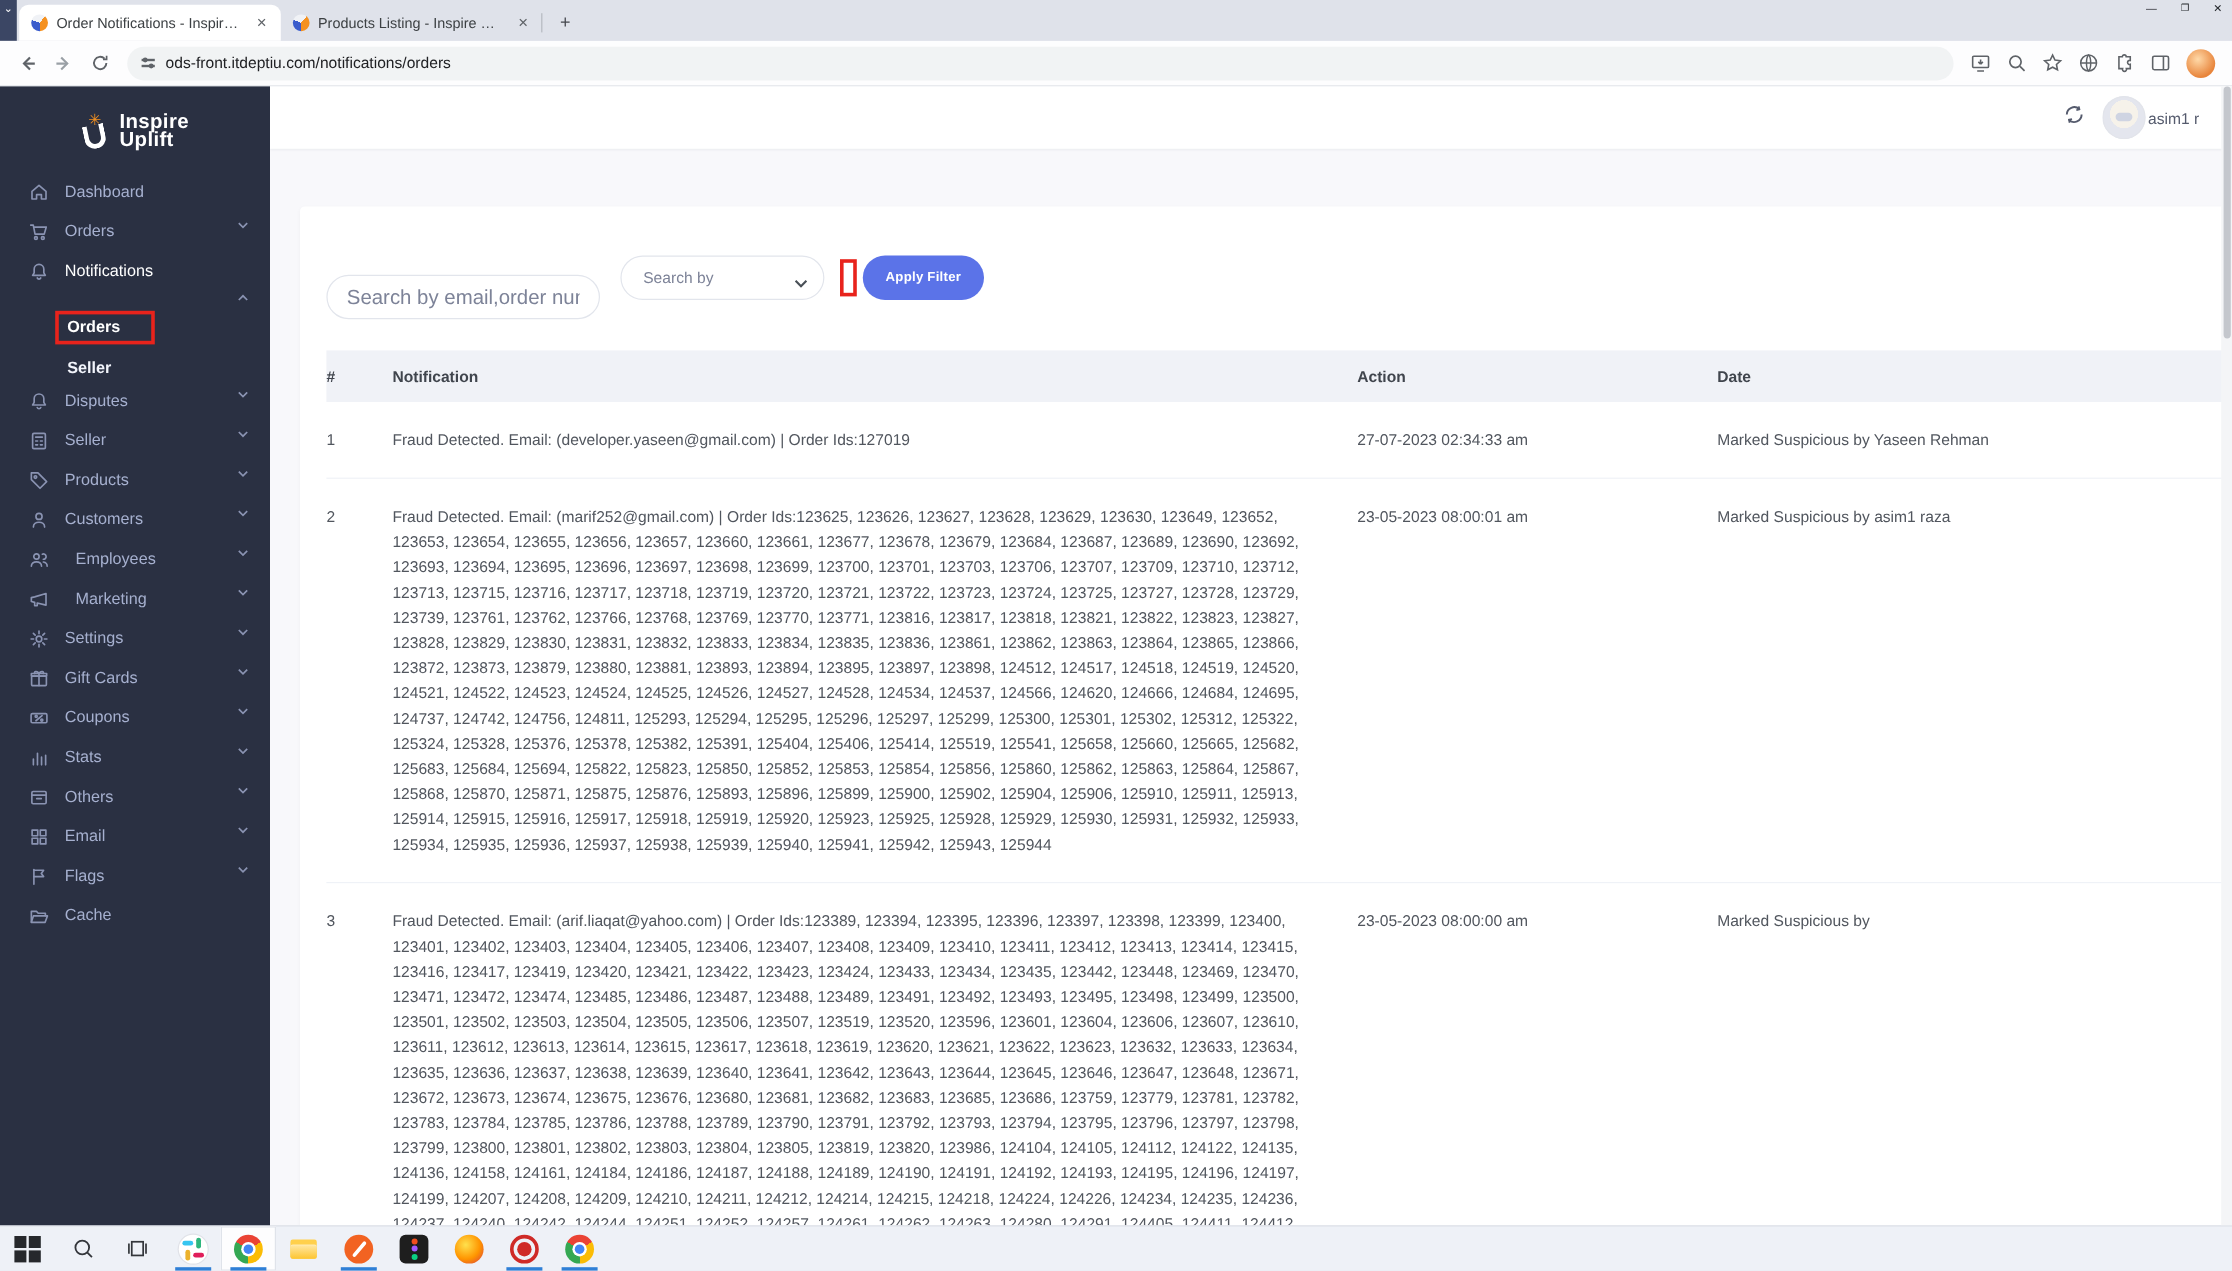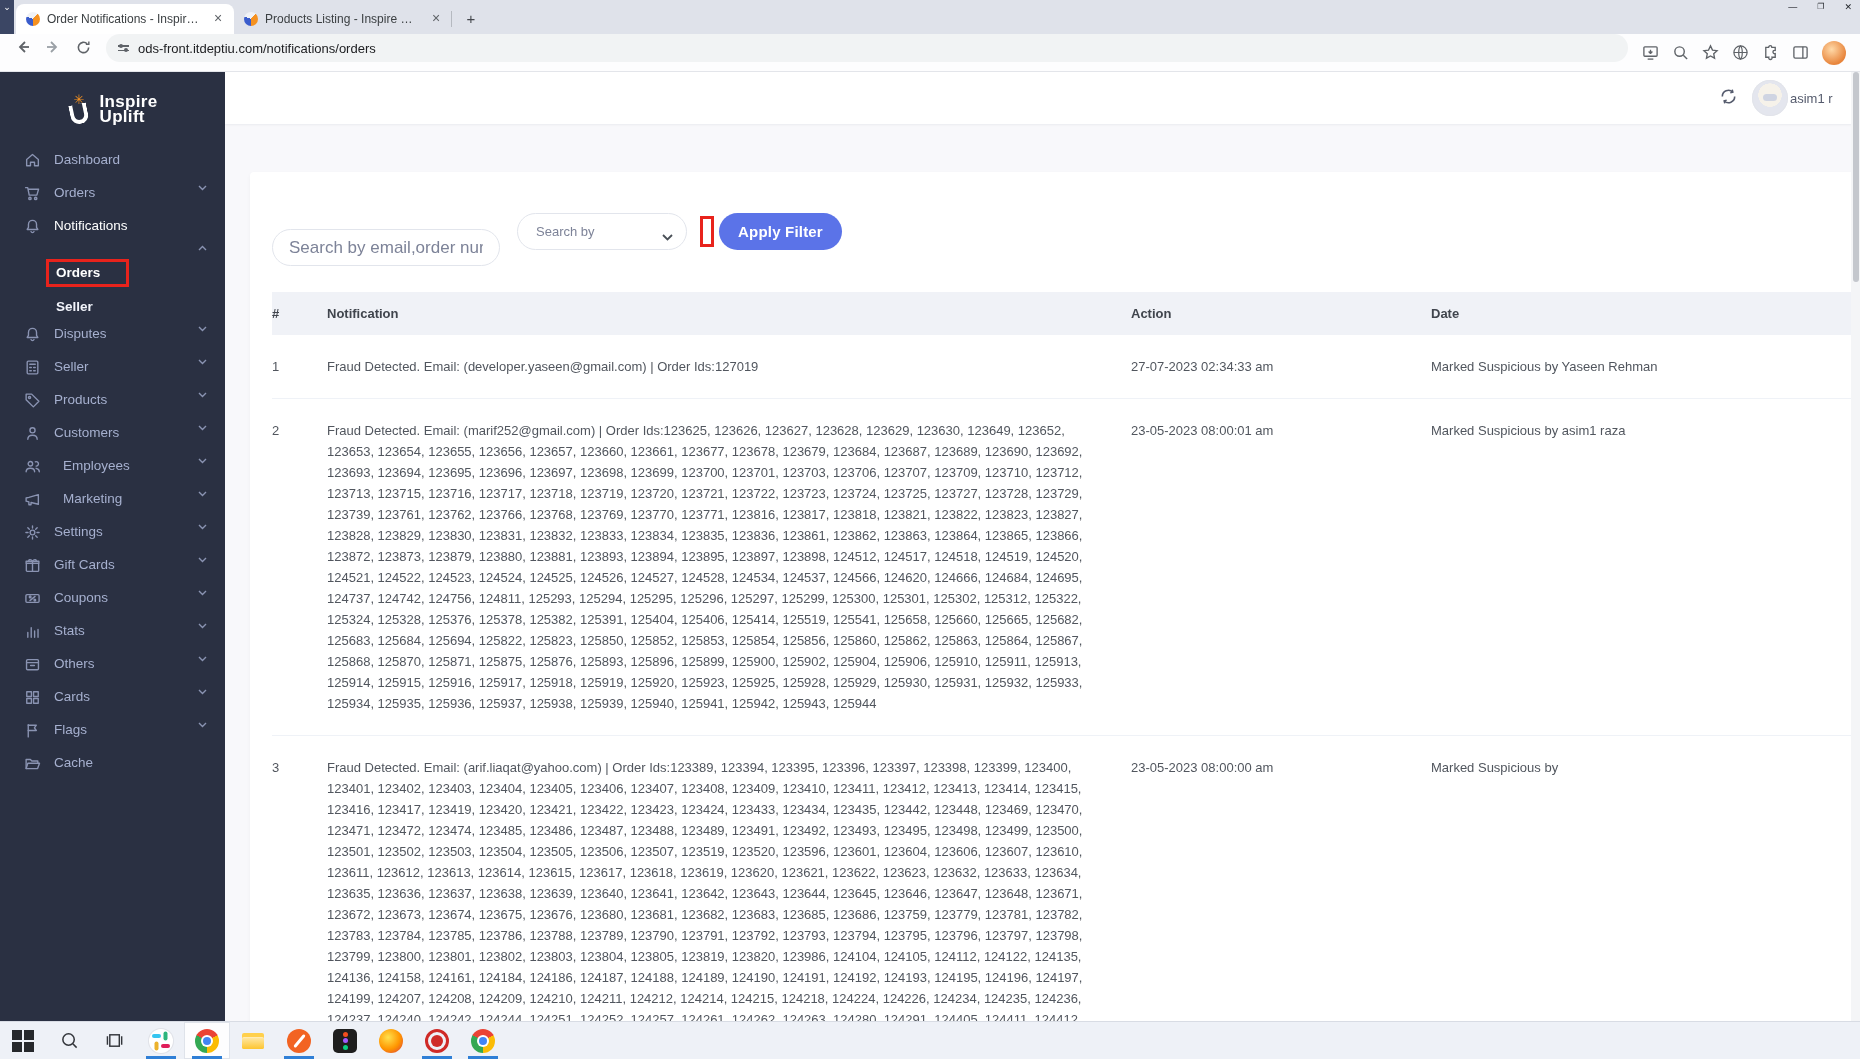--- a/index.html
+++ b/index.html
@@ -13,21 +13,21 @@
   .tab.active { background:#fff; }
   .tab:not(.active):after { content:""; position:absolute; right:0; top:7px; height:16px; width:1px; background:#b5b9c0; }
   .tab-title { flex:1; white-space:nowrap; overflow:hidden; text-overflow:ellipsis; }
   .tab-close { color:#5f6368; font-size:14px; width:16px; height:16px; line-height:15px; text-align:center; border-radius:50%; }
   .favicon { width:14px; height:14px; border-radius:50%; flex:none;
     background: conic-gradient(from 40deg,#f59120 0 140deg,#3a5ccc 140deg 250deg,#f0f2f6 250deg 360deg); }
   .newtab-btn { width:26px; height:26px; margin:0 0 2px 6px; font-size:15px; color:#44474d; text-align:center; line-height:25px; border-radius:50%; }
   .win-controls { position:absolute; right:8px; top:1px; display:flex; gap:20px; align-items:center; color:#23262b; }
   .win-controls span { font-size:9px; line-height:12px; }
 
-  .toolbar { height:38px; background:#fdfdfe; display:flex; padding:0 10px; gap:4px; border-bottom:1px solid #e3e5ea; }
+  .toolbar { height:38px; background:#fdfdfe; display:flex; align-items:center; padding:0 10px; gap:4px; border-bottom:1px solid #e3e5ea; }
   .nav-btn { width:26px; height:26px; display:flex; align-items:center; justify-content:center; border-radius:50%; }
   .omnibox { flex:1; height:28px; margin-left:6px; background:#f1f3f4; border-radius:14px; display:flex; align-items:center; padding:0 12px; gap:9px; }
   .tune-ic { display:flex; flex-direction:column; gap:3px; }
   .tune-ic i { display:block; width:11px; height:1.6px; background:#5f6368; position:relative; }
   .tune-ic i:after { content:""; position:absolute; top:-1.4px; width:4px; height:4px; border-radius:50%; background:#5f6368; }
   .tune-ic i:first-child:after { left:1px; } .tune-ic i:last-child:after { right:1px; }
   .url { font-size:13px; color:#202124; }
   .tb-right { display:flex; align-items:center; gap:13px; padding:0 4px 0 10px; }
   .tb-right svg { display:block; }
   .profile-dot { width:24px; height:24px; border-radius:50%; background:radial-gradient(circle at 40% 35%,#ffd9a8,#e8853c 70%); }
@@ -63,21 +63,21 @@
   .page-title { font-size:17px; font-weight:700; color:#343a40; letter-spacing:.2px; }
 
   .card { background:#fff; border-radius:4px 0 0 0; margin-top:22px; box-shadow:0 2px 4px rgba(18,38,63,.04); padding:24px 0 0 22px; }
   .filters { display:flex; align-items:center; }
   .search-input { width:228px; height:37px; border:1px solid #e2e5ec; border-radius:19px; padding:0 16px; font-size:17px; color:#ef4444; outline:none; font-family:"Liberation Sans",sans-serif; background:#fff;margin-top:33px; }
   .search-input::placeholder { color:#7d8398; }
   .select-wrap { position:relative; margin-left:17px; }
   .search-select { -webkit-appearance:none; appearance:none; width:170px; height:37px; border:1px solid #e2e5ec; border-radius:19px; padding:0 30px 0 18px; font-size:13px; color:#7d8398; background:#fff; outline:none; font-family:"Liberation Sans",sans-serif; }
   .select-chev { position:absolute; right:14px; top:14px; pointer-events:none; color:#495057; }
   .red-annotation { width:14px; height:31px; border:3px solid #e8231c; margin-left:13px; background:#fff; flex:none; }
-  .apply-btn { margin-left:5px; height:37px; padding:0 19px; border:none; border-radius:19px; background:#5b73e8; color:#fff; font-size:15px; font-weight:700; font-family:"Liberation Sans",sans-serif; letter-spacing:.2px; }
+  .apply-btn { margin-left:5px; height:37px; padding:0 19px; border:none; border-radius:19px; background:#5b73e8; color:#fff; font-size:11px; font-weight:700; font-family:"Liberation Sans",sans-serif; letter-spacing:.2px; }
 
   .table { margin-top:26px; width:100%; }
   .thead, .trow { display:grid; grid-template-columns:55px 804px 300px 1fr; }
   .thead { background:#f0f2f7; }
   .thead > div { padding:14px 8px 14px 0; font-size:13px; font-weight:700; color:#40454d; }
   .trow { border-bottom:1px solid #eff2f7; }
   .trow > div { padding:21px 10px 21px 0; font-size:13px; color:#51565e; line-height:21px; }
   .cell-notif { padding-right:26px !important; }
 
   
@@ -403,21 +403,21 @@
         </li>
         <li class="nav-item">
           <span class="nav-ic">
             <svg width="17" height="17" viewBox="0 0 16 16" fill="none" stroke="#8a93b2" stroke-width="1.3" stroke-linecap="round" stroke-linejoin="round">
               <rect x="2.6" y="2.6" width="4.4" height="4.4"></rect>
               <rect x="9" y="2.6" width="4.4" height="4.4"></rect>
               <rect x="2.6" y="9" width="4.4" height="4.4"></rect>
               <rect x="9" y="9" width="4.4" height="4.4"></rect>
             </svg>
           </span>
-          <span class="nav-lbl">Cards</span>
+          <span class="nav-lbl">Email</span>
           <span class="nav-chev ">
             <svg width="9" height="6" viewBox="0 0 9 6" fill="none" stroke="#8a93b2" stroke-width="1.4">
               <path d="m1 1 3.5 3.5L8 1"></path>
             </svg>
           </span>
         </li>
         <li class="nav-item">
           <span class="nav-ic">
             <svg width="17" height="17" viewBox="0 0 16 16" fill="none" stroke="#8a93b2" stroke-width="1.3" stroke-linecap="round" stroke-linejoin="round">
               <path d="M4 14V2.5"></path>

